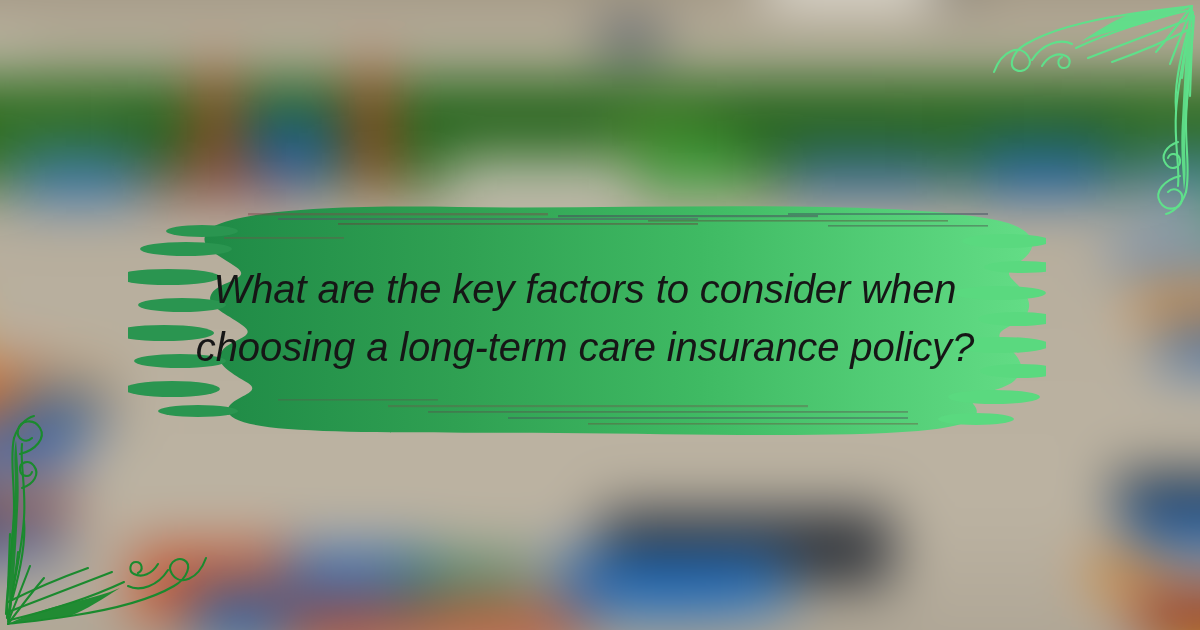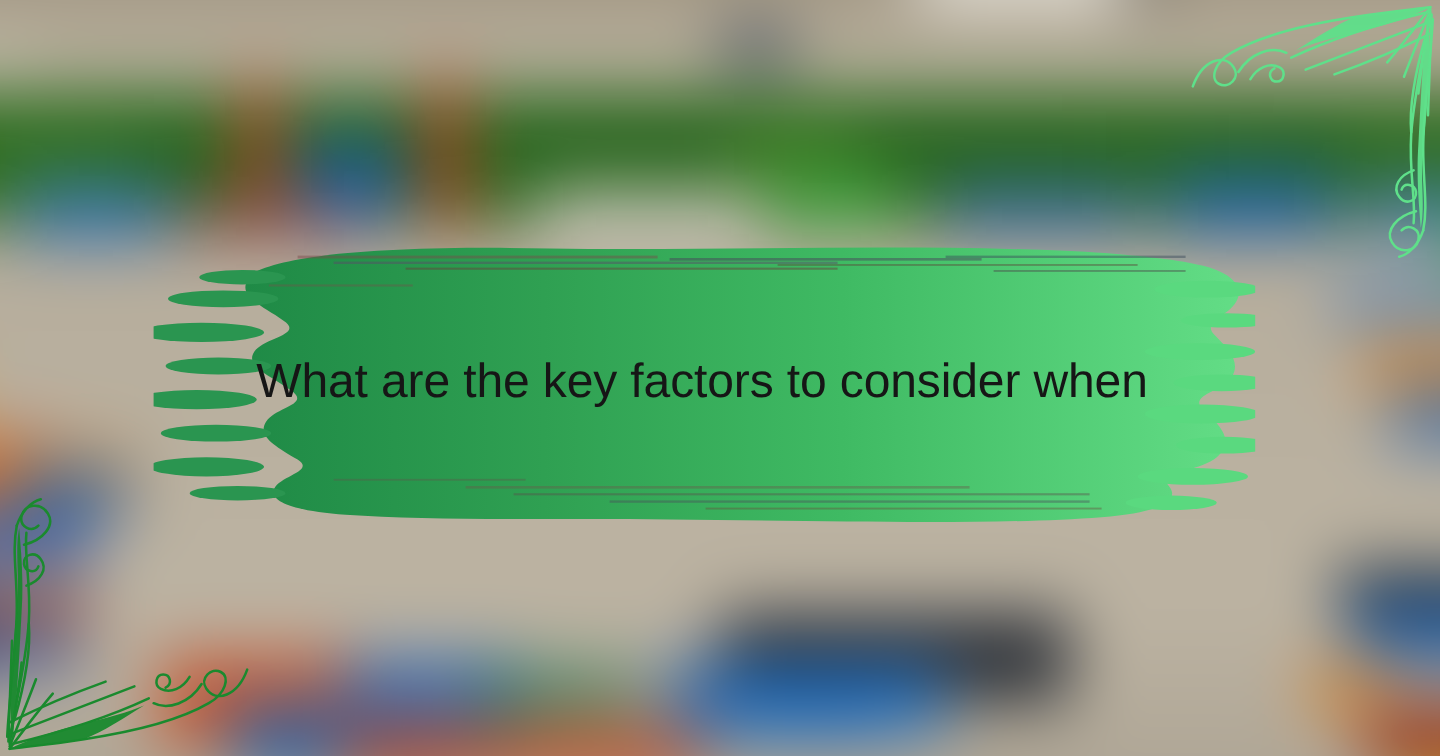--- a/index.html
+++ b/index.html
@@ -12,20 +12,21 @@
     background: #b9b0a0;
     font-family: "Liberation Sans", sans-serif;
   }
 
   #card {
     position: relative;
     width: 1200px;
     height: 630px;
     overflow: hidden;
     background: #e5e5e5;
+    font-style: italic;
   }
 
   
   #bg {
     position: absolute;
     inset: -60px;
     width: calc(100% + 120px);
     height: calc(100% + 120px);
     filter: blur(26px) saturate(1.05);
     transform: scale(1.06);
@@ -241,20 +242,21 @@
         <rect x="300" y="218" width="480" height="1.8" fill="#5a4a4a"></rect>
         <rect x="380" y="224" width="400" height="2.0" fill="#4a4a5a"></rect>
         <rect x="460" y="230" width="330" height="1.6" fill="#6a4a3a"></rect>
         <rect x="150" y="206" width="160" height="1.6" fill="#5a5a4a"></rect>
       </g>
     </svg>
   </div>
 
   <div id="headline">
     <div class="hl-line">What are the key factors to consider when</div>
+    <div class="hl-line">choosing a long-term care insurance policy?</div>
   </div>
 
   <div class="ornament" id="ornament-tr">
     <svg viewBox="0 0 220 220" aria-hidden="true">
       <g fill="none" stroke="#5fe08a" stroke-width="2.1" stroke-linecap="round">
 
         <path d="M14 72 C 22 50, 40 44, 48 56 C 54 65, 44 74, 36 70 C 28 66, 32 52, 46 44
                  C 70 30, 110 20, 150 14 C 175 10, 196 8, 212 6"></path>
         <path d="M52 60 C 62 44, 80 38, 92 44"></path>
         <path d="M62 66 C 68 56, 78 52, 86 56 C 92 59, 90 68, 84 68 C 78 68, 76 60, 82 57"></path>

